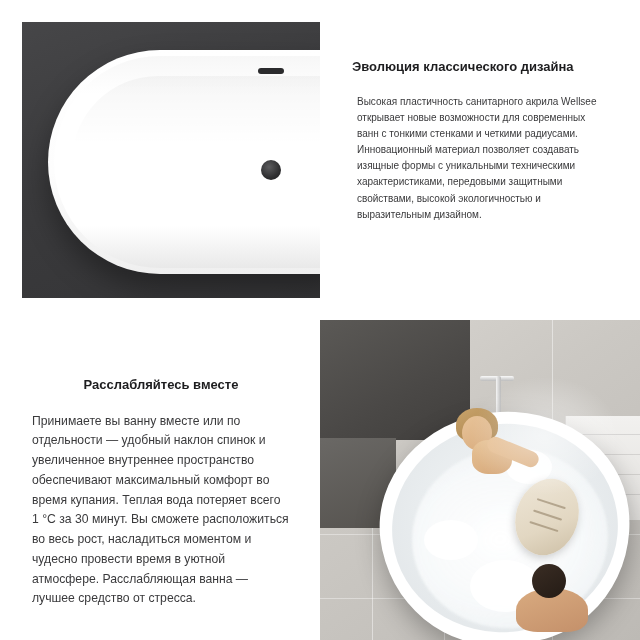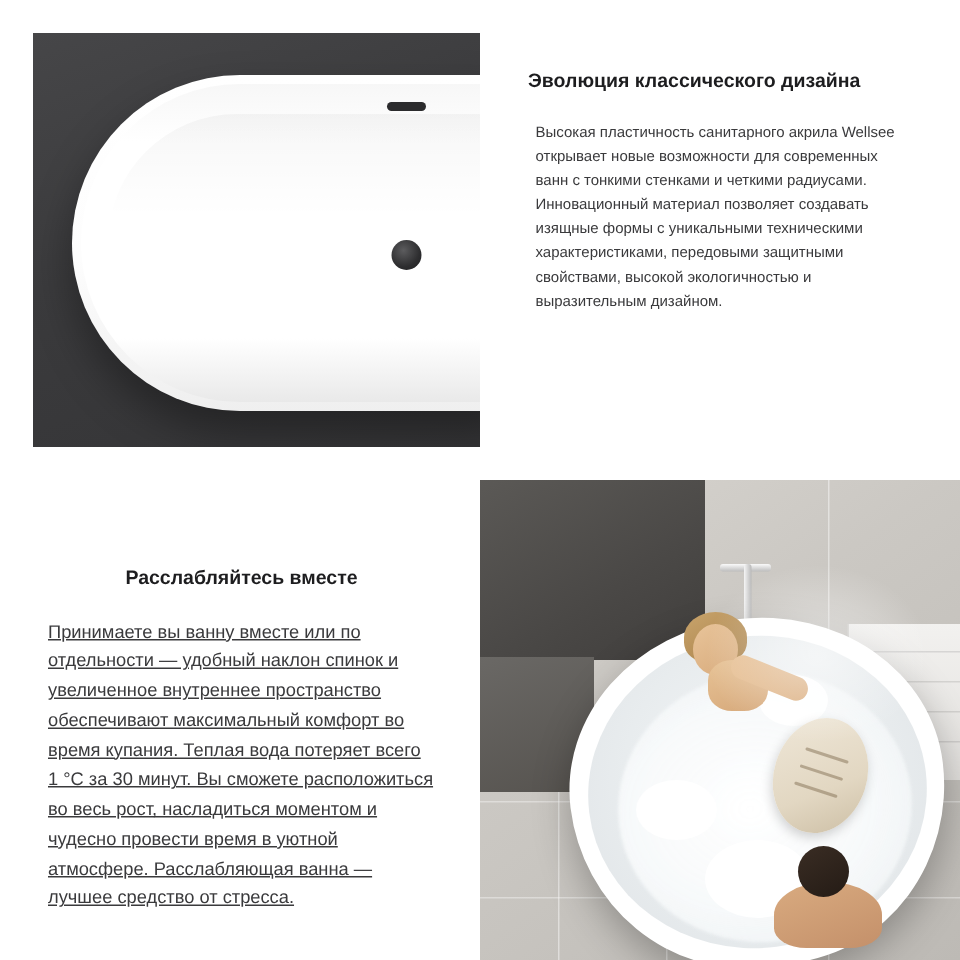--- a/index.html
+++ b/index.html
@@ -104,21 +104,21 @@
     left: 258px;
     top: 68px;
     width: 26px;
     height: 6px;
     border-radius: 3px;
     background: #2b2b2d;
   }
 
   .top-text {
     flex: 1;
-    padding: 45px 34px 0 32px;
+    padding: 58px 34px 0 32px;
     box-sizing: border-box;
   }
   .top-heading {
     font-size: 13px;
     font-weight: bold;
     color: #1d1d1f;
     margin: 0 0 18px 0;
     line-height: 1.35;
   }
   .top-body {
@@ -150,21 +150,20 @@
     color: #1d1d1f;
     margin: 0 0 18px 0;
     text-align: center;
     line-height: 1.35;
   }
   .bottom-body {
     font-size: 12.2px;
     color: #3a3a3c;
     line-height: 1.62;
     margin: 0;
-    text-decoration: underline;
   }
 
   .lifestyle-photo {
     position: relative;
     width: 320px;
     height: 320px;
     flex: 0 0 320px;
     overflow: hidden;
     background: #cfcdc9;
   }

